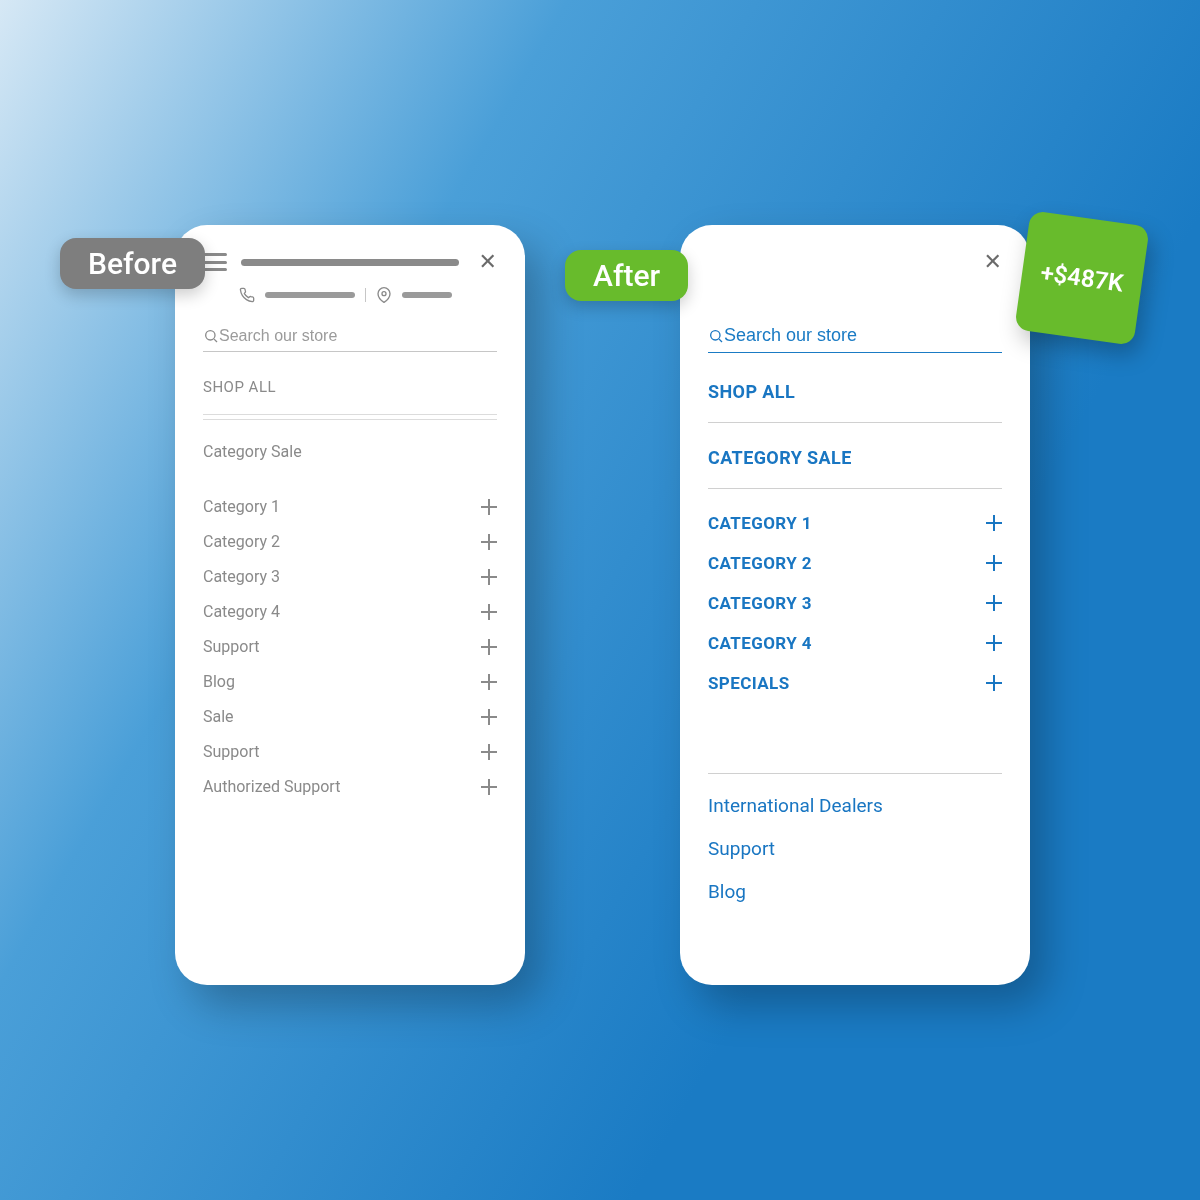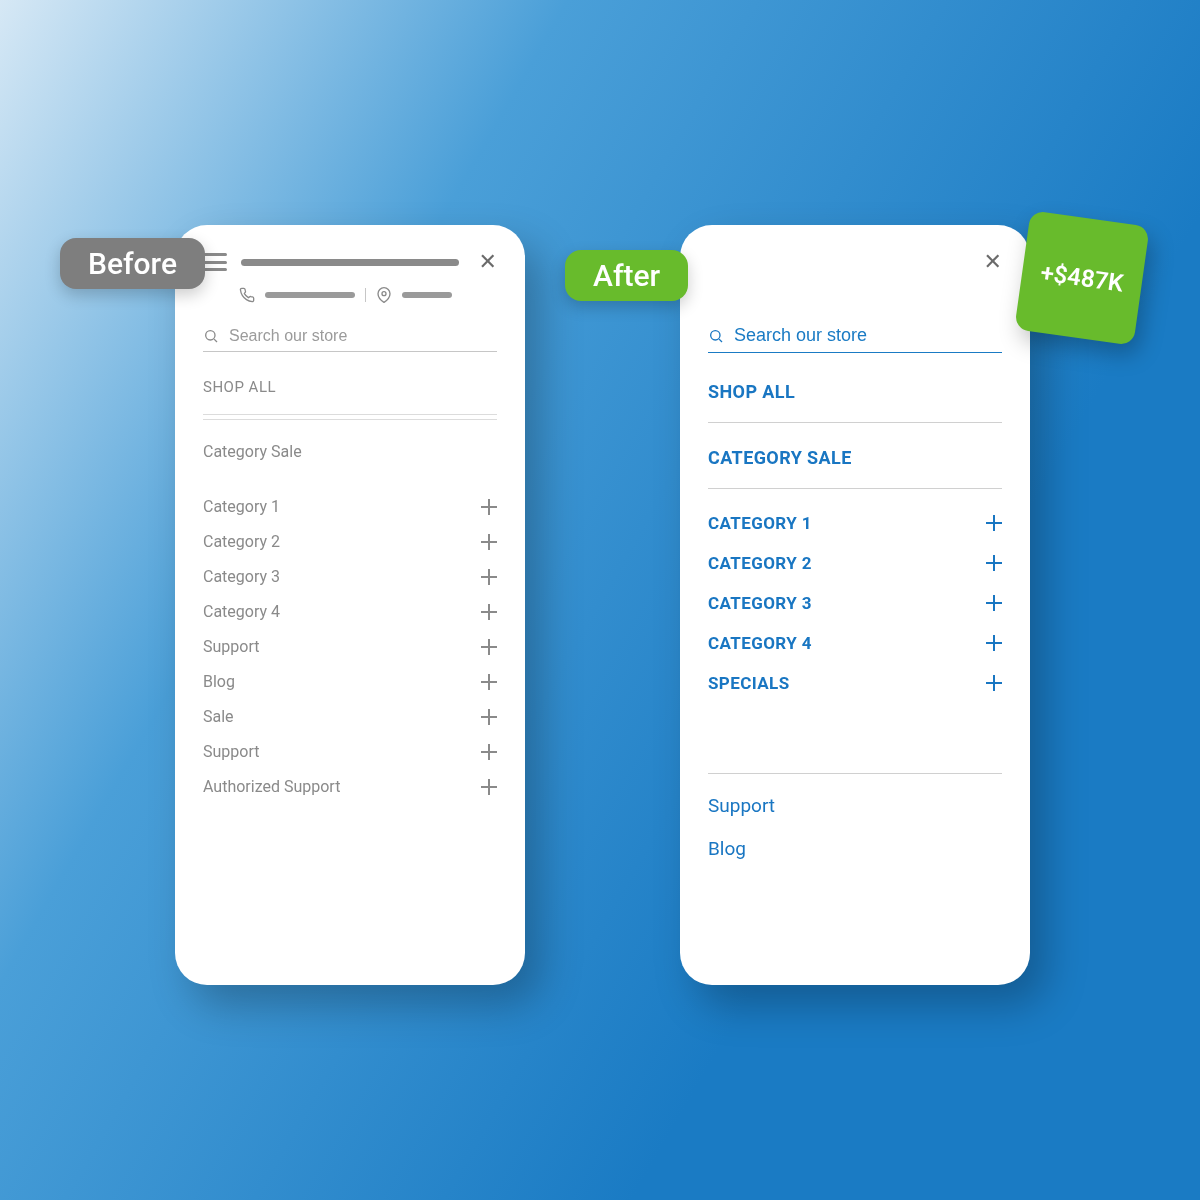--- a/index.html
+++ b/index.html
@@ -72,21 +72,21 @@
   display: flex; align-items: center; gap: 10px;
   margin-top: 14px; margin-left: 36px;
 }
 .sub-icon { width: 16px; height: 16px; color: #8a8a8a; }
 .sub-bar { height: 6px; background: #9a9a9a; border-radius: 3px; }
 .sub-bar-1 { width: 90px; }
 .sub-sep { width: 1px; height: 14px; background: #c6c6c6; }
 .sub-bar-2 { width: 50px; }
 
 .search-row {
-  display: flex; align-items: center; gap: 10px;
+  display: flex; align-items: center; 
   border-bottom: 1px solid #c6c6c6; padding: 6px 0; margin-top: 18px;
 }
 .search-row-after { border-bottom-color: #1a7bc4; margin-top: 46px; }
 .search-icon { width: 16px; height: 16px; flex-shrink: 0; }
 .search-input {
   border: none; outline: none; font-size: 16px; width: 100%;
   background: transparent;
 }
 .search-input-before { color: #777; }
 .search-input-before::placeholder { color: #9b9b9b; }
@@ -253,15 +253,16 @@
     <span class="plus-icon plus-icon-blue"></span>
   </div>
   <div class="after-item">
     <span>SPECIALS</span>
     <span class="plus-icon plus-icon-blue"></span>
   </div>
 
   <div class="after-spacer"></div>
   <div class="after-divider"></div>
 
+  <div class="after-link">International Dealers</div>
   <div class="after-link">Support</div>
   <div class="after-link">Blog</div>
 </div>
 
 </body></html>

